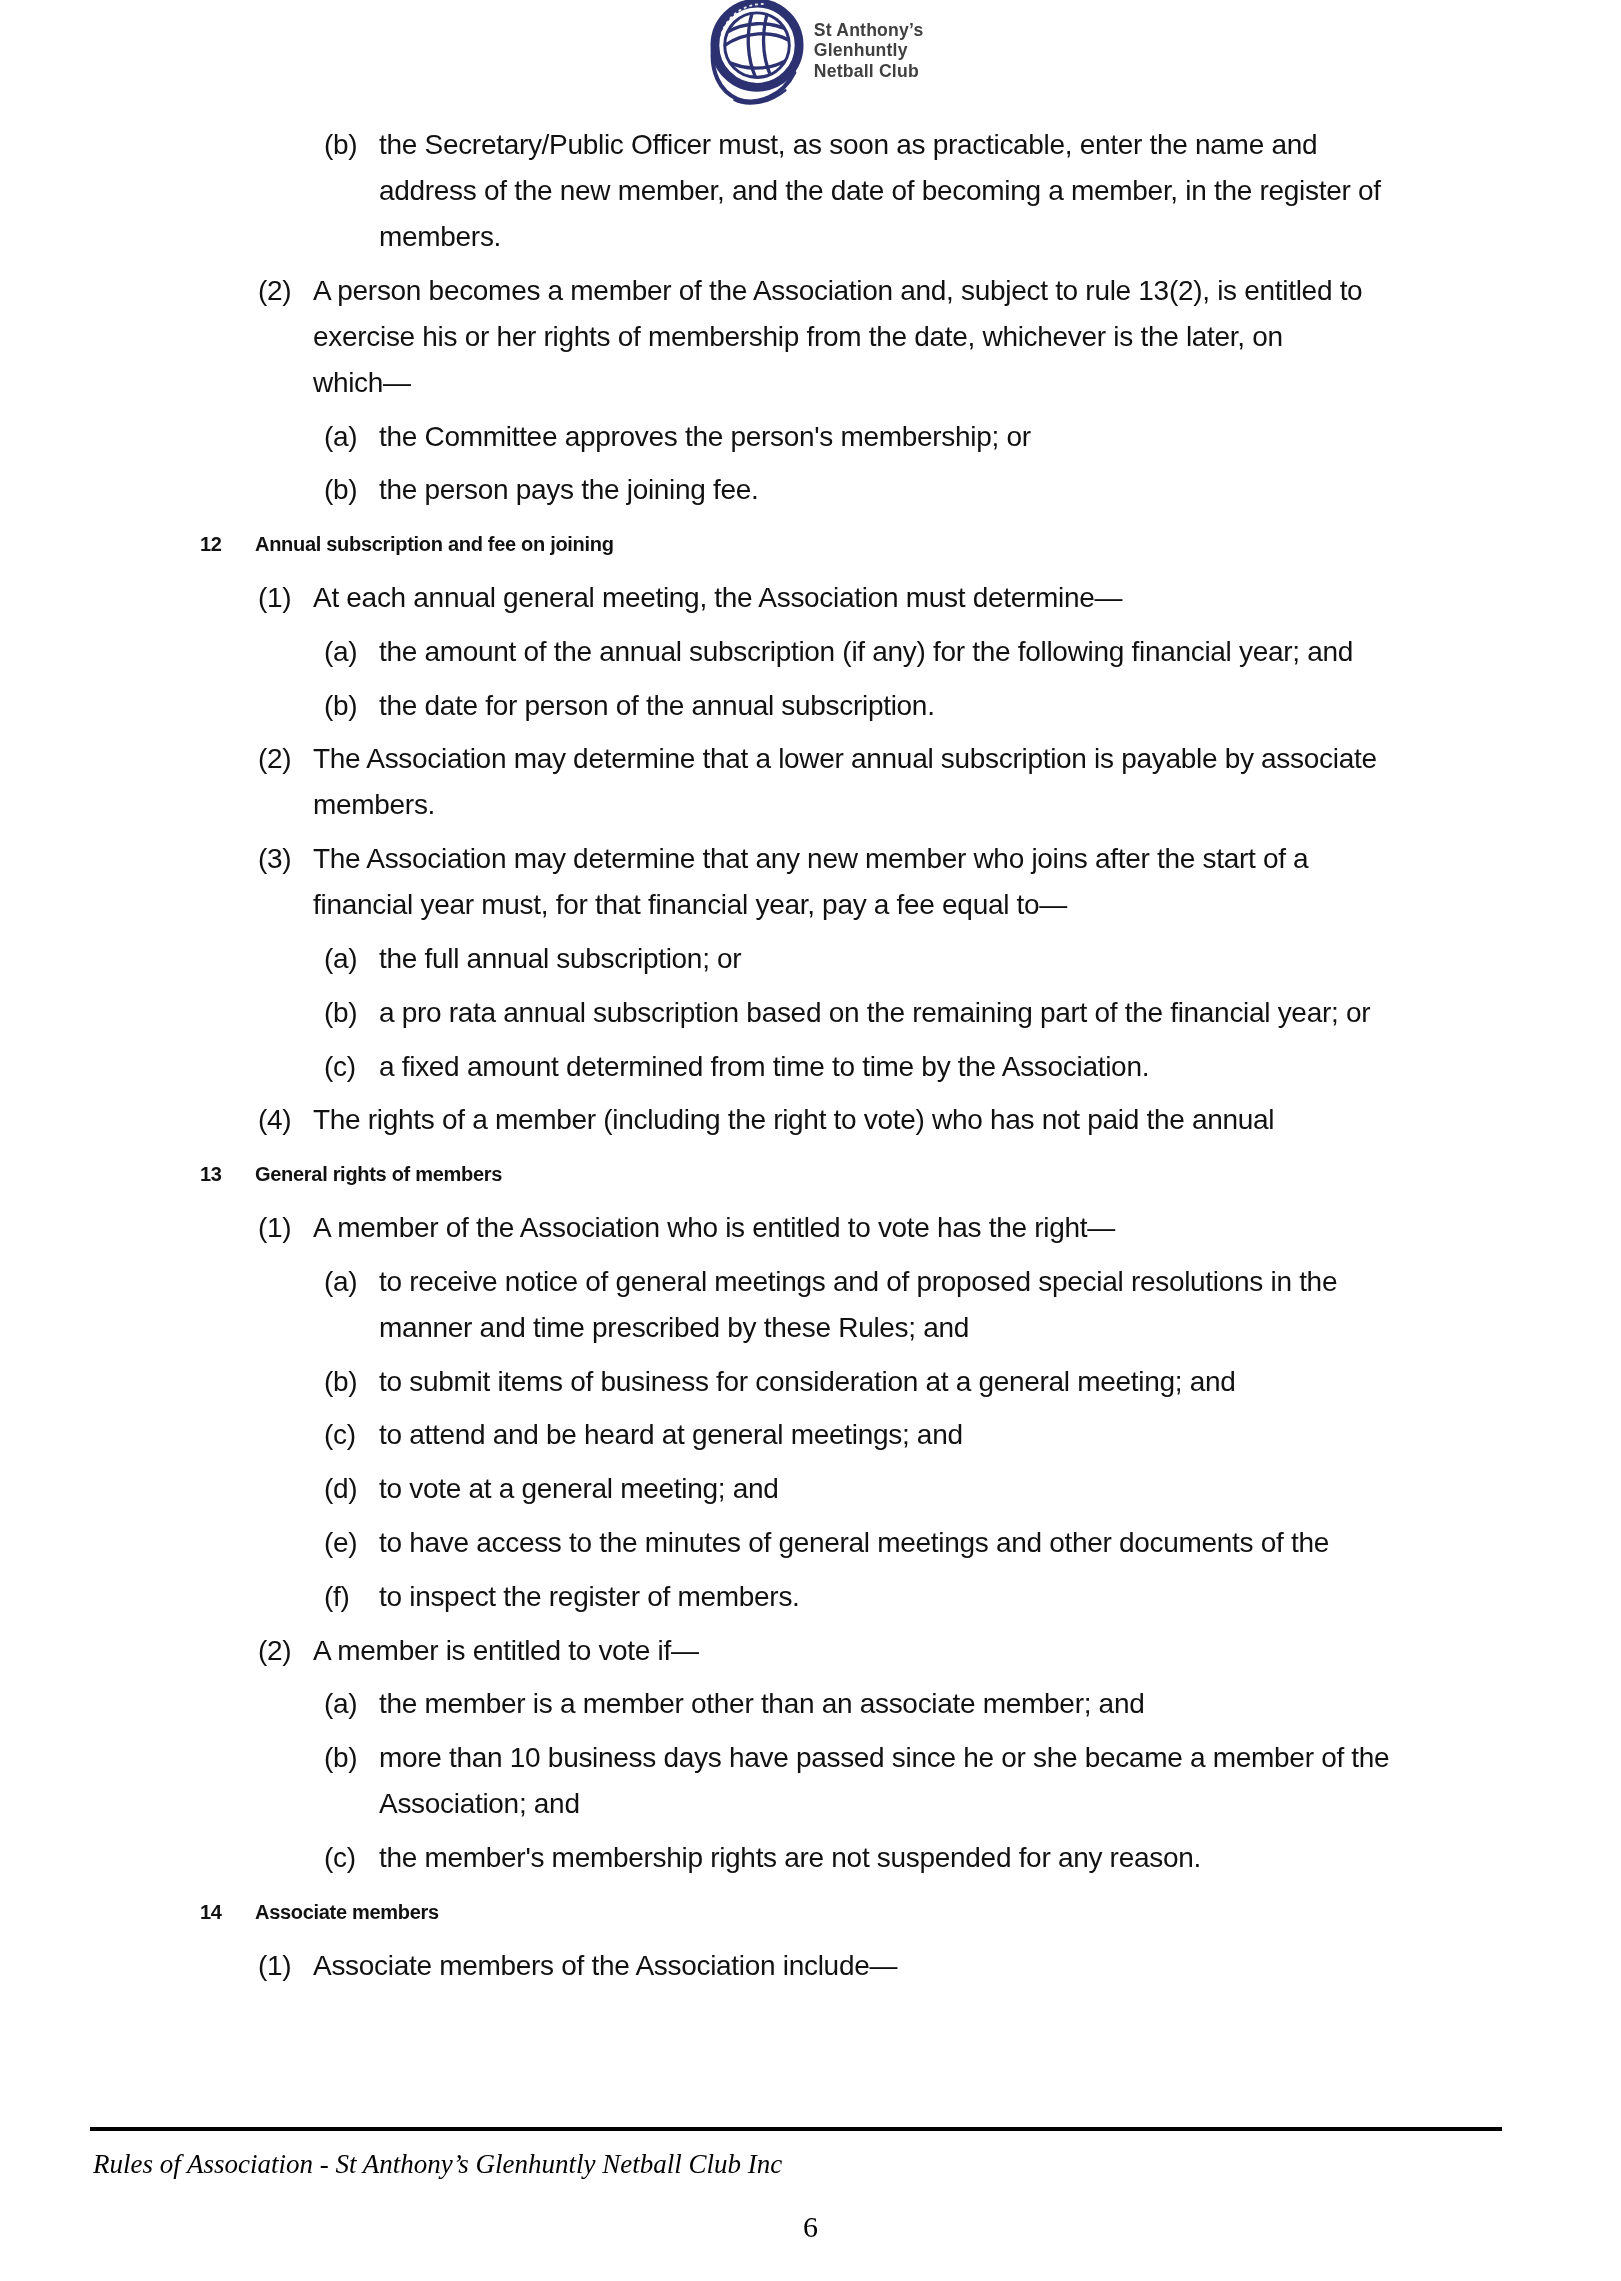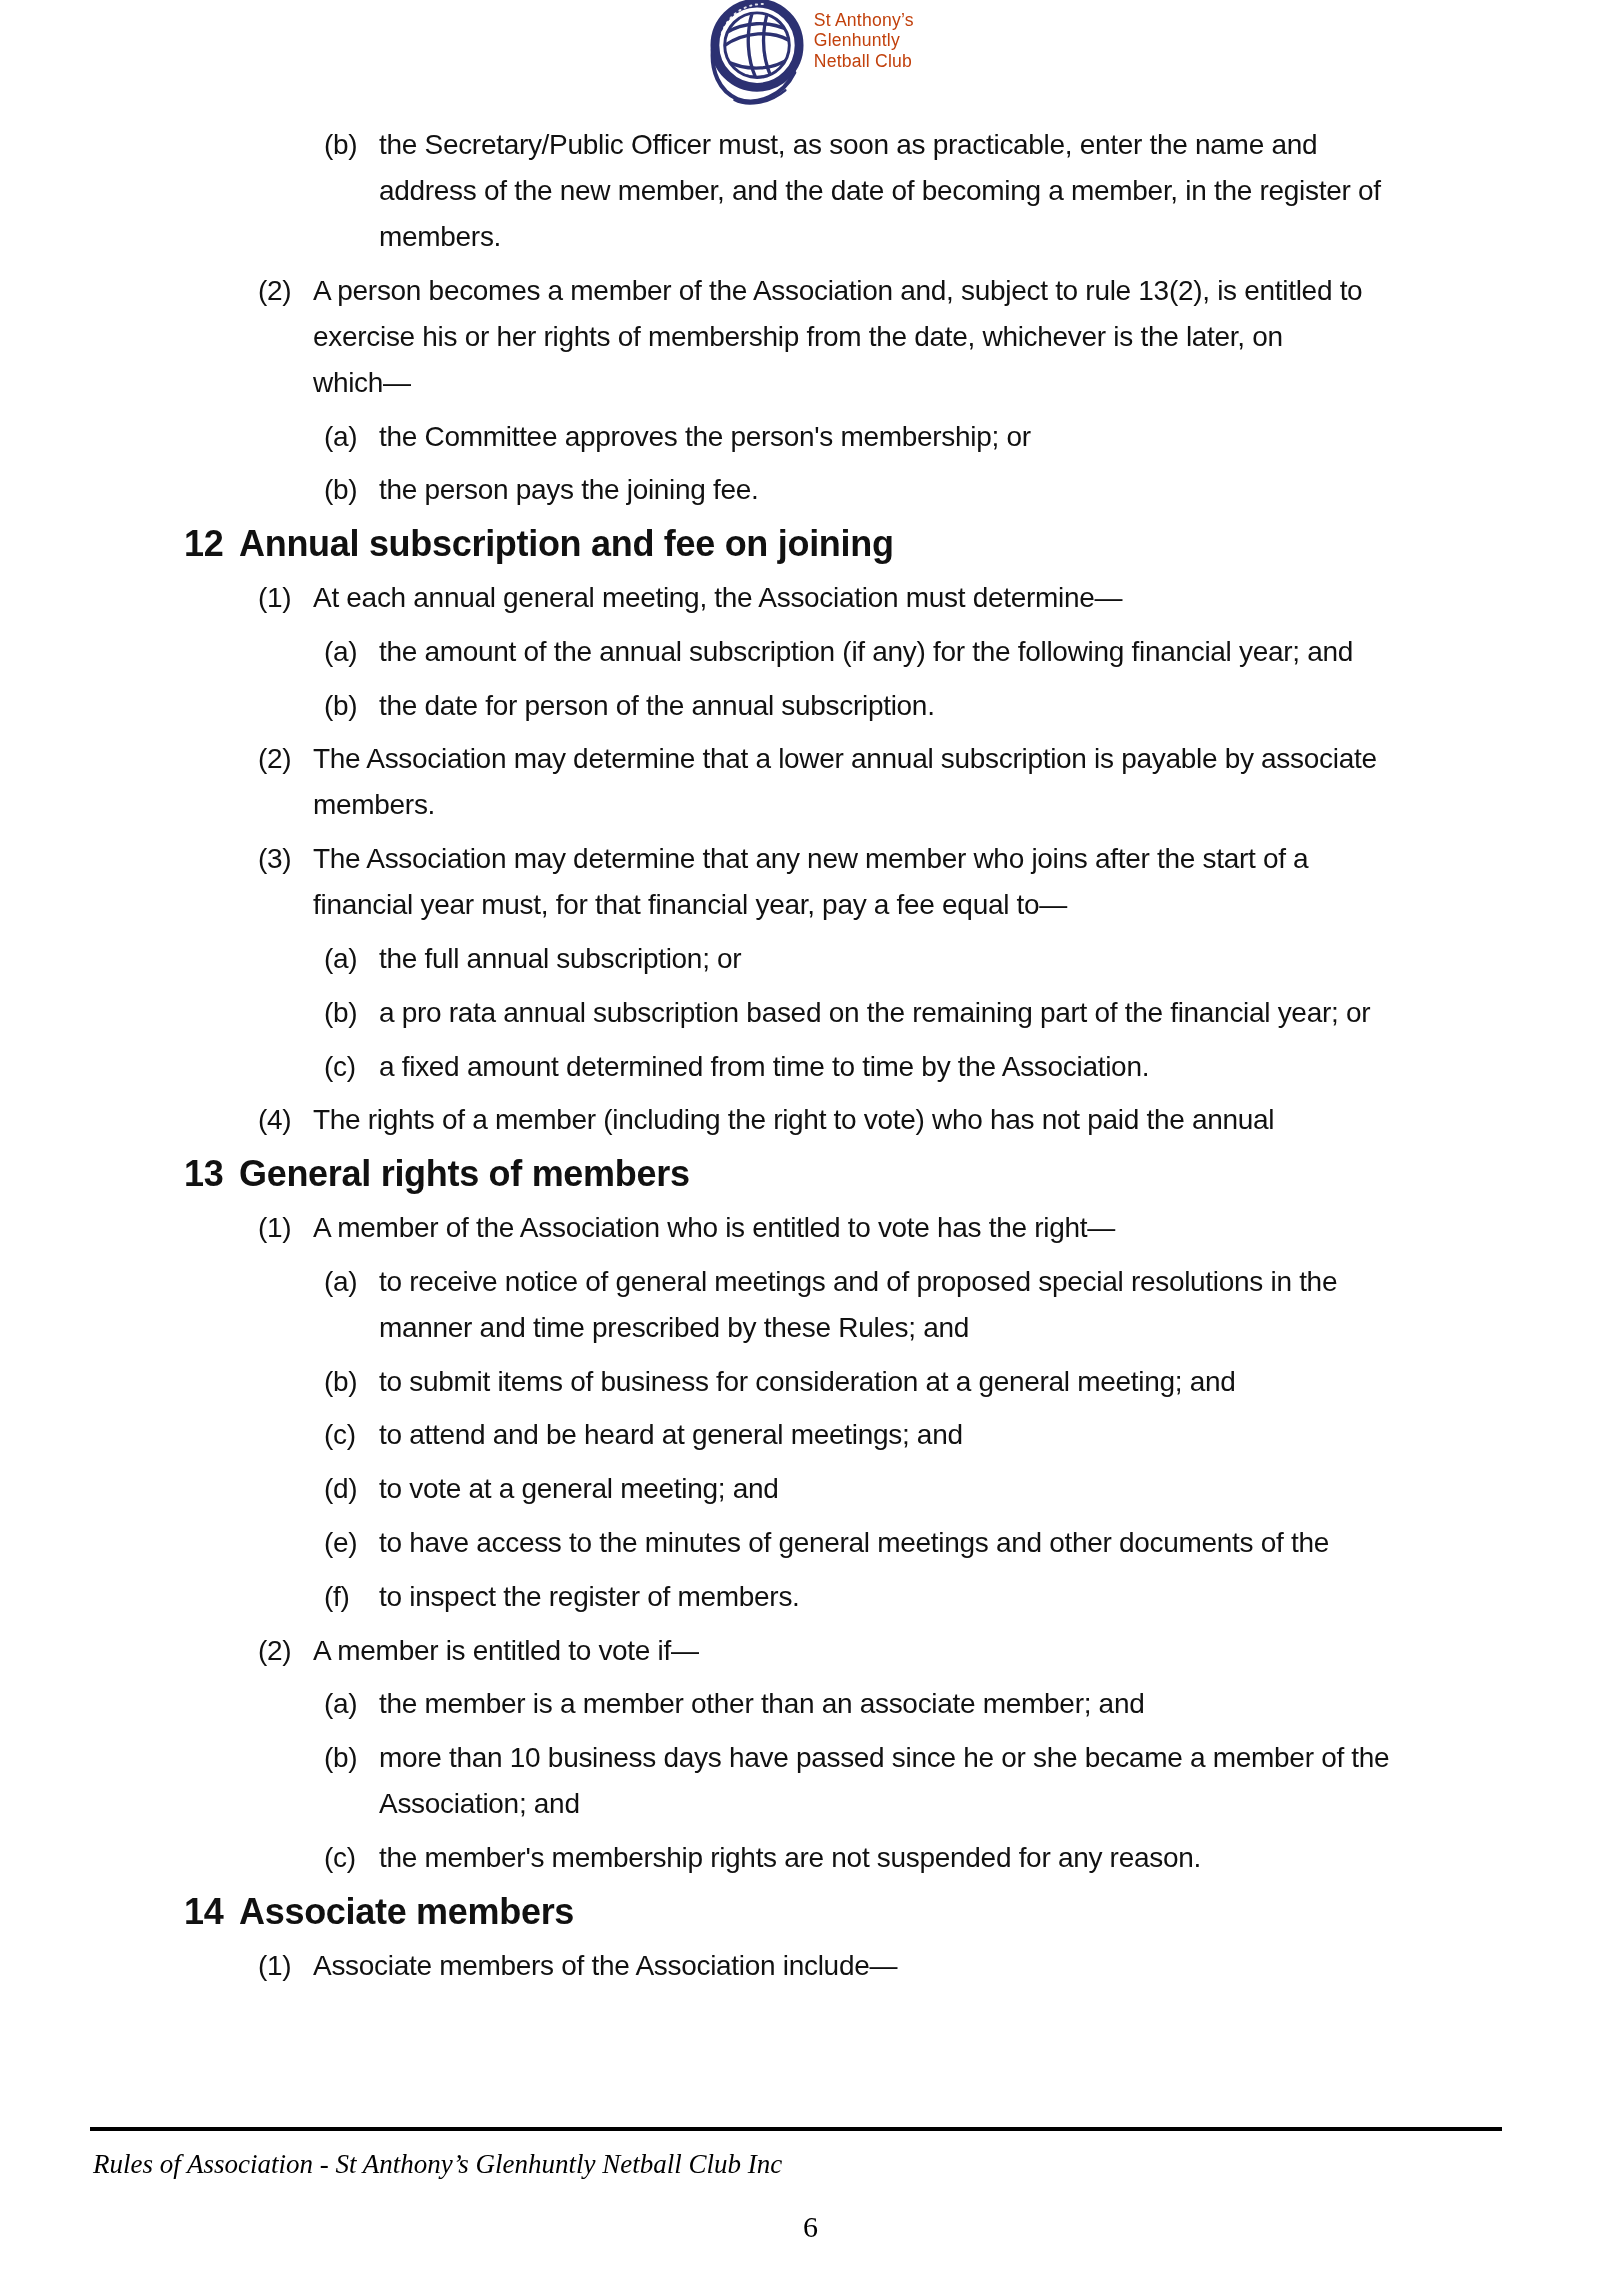--- a/index.html
+++ b/index.html
@@ -9,29 +9,29 @@
     background:#ffffff;
     overflow:hidden;
     font-family:"Liberation Sans", sans-serif;
     color:#111111;
   }
   
   .logo { position:absolute; top:0; left:710px; display:flex; align-items:flex-start; }
   .logo-icon { width:94px; height:108px; overflow:visible; flex:none; }
   .logo-text {
     margin-left:9.8px; padding-top:9.8px;
-    font-weight:normal; font-size:17.6px; line-height:20.6px;
-    color:#c2410c; letter-spacing:0.2px;
+    font-weight:bold; font-size:17.6px; line-height:20.6px;
+    color:#404040; letter-spacing:0.2px;margin-top:10px;
   }
   
   .doc { padding-top:122px; }
   .block { display:flex; font-size:28px; line-height:46px; letter-spacing:-0.3px; margin-bottom:7.8px; }
   .block .marker { flex:0 0 55px; }
   .block .txt .line { white-space:nowrap; }
-  .heading { font-weight:bold; font-size:36px; padding-left:184px; }
+  .heading { font-weight:bold; font-size:20px; padding-left:184px;margin-left:16px; }
   .l1 { padding-left:258px; }
   .l2 { padding-left:324px; }
   
   .footer-rule { position:absolute; left:90px; top:2127px; width:1412px; height:3.9px; background:#000000; }
   .foot-title {
     position:absolute; left:93px; top:2148px;
     font-family:"Liberation Serif", serif; font-style:italic;
     font-size:27px; line-height:33px; color:#000000;
   }
   .page-num {

